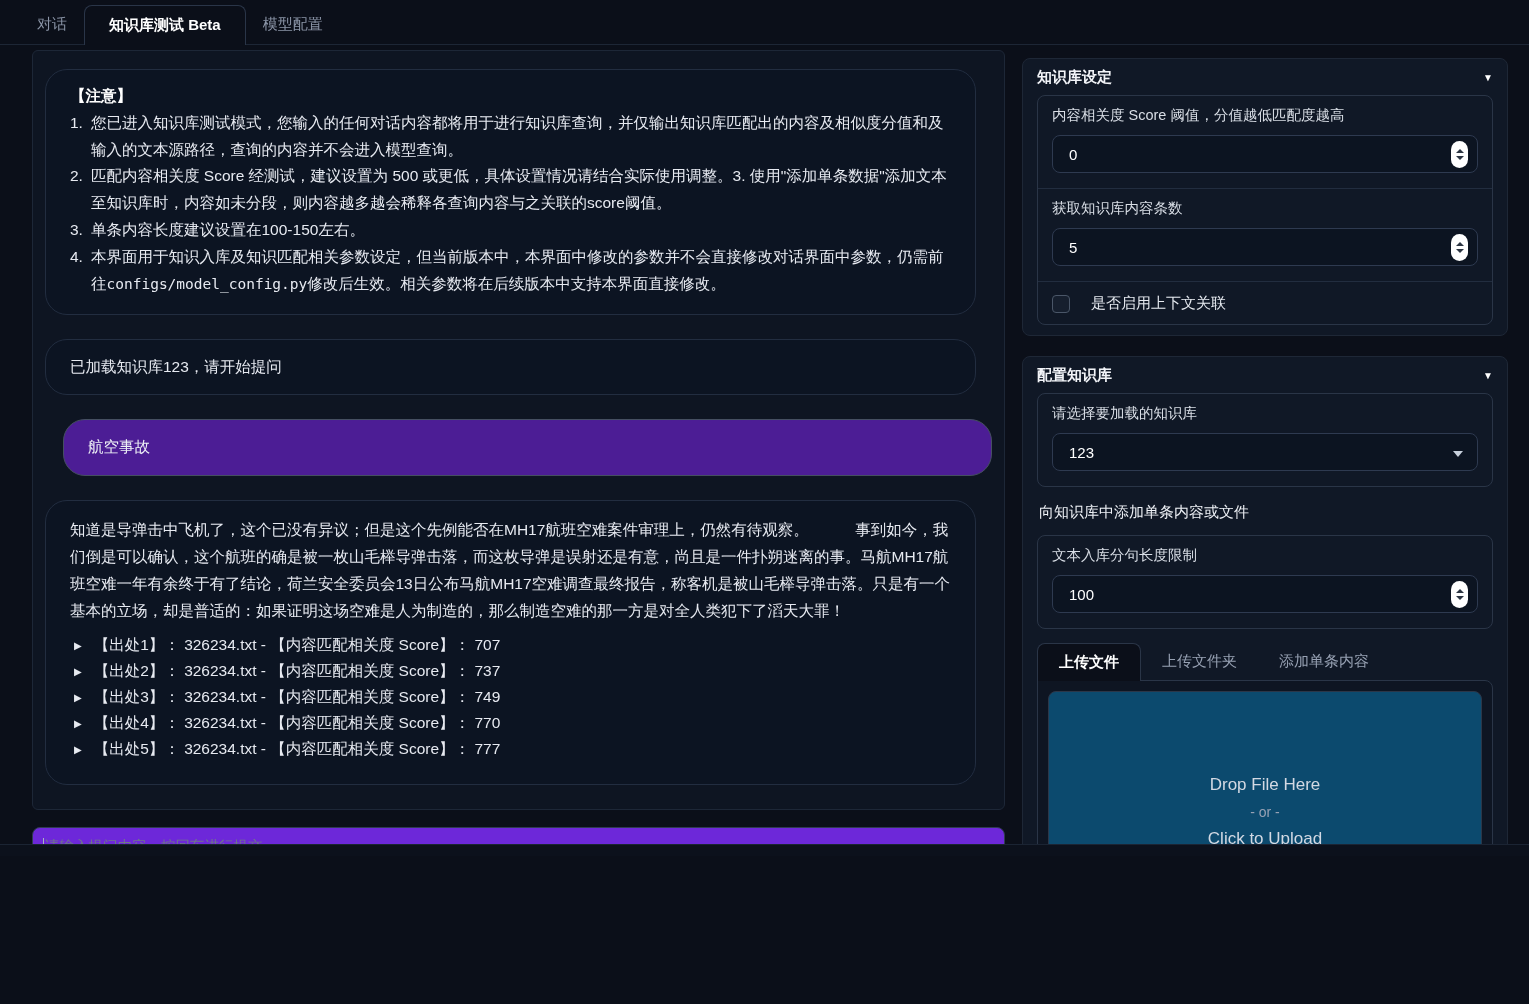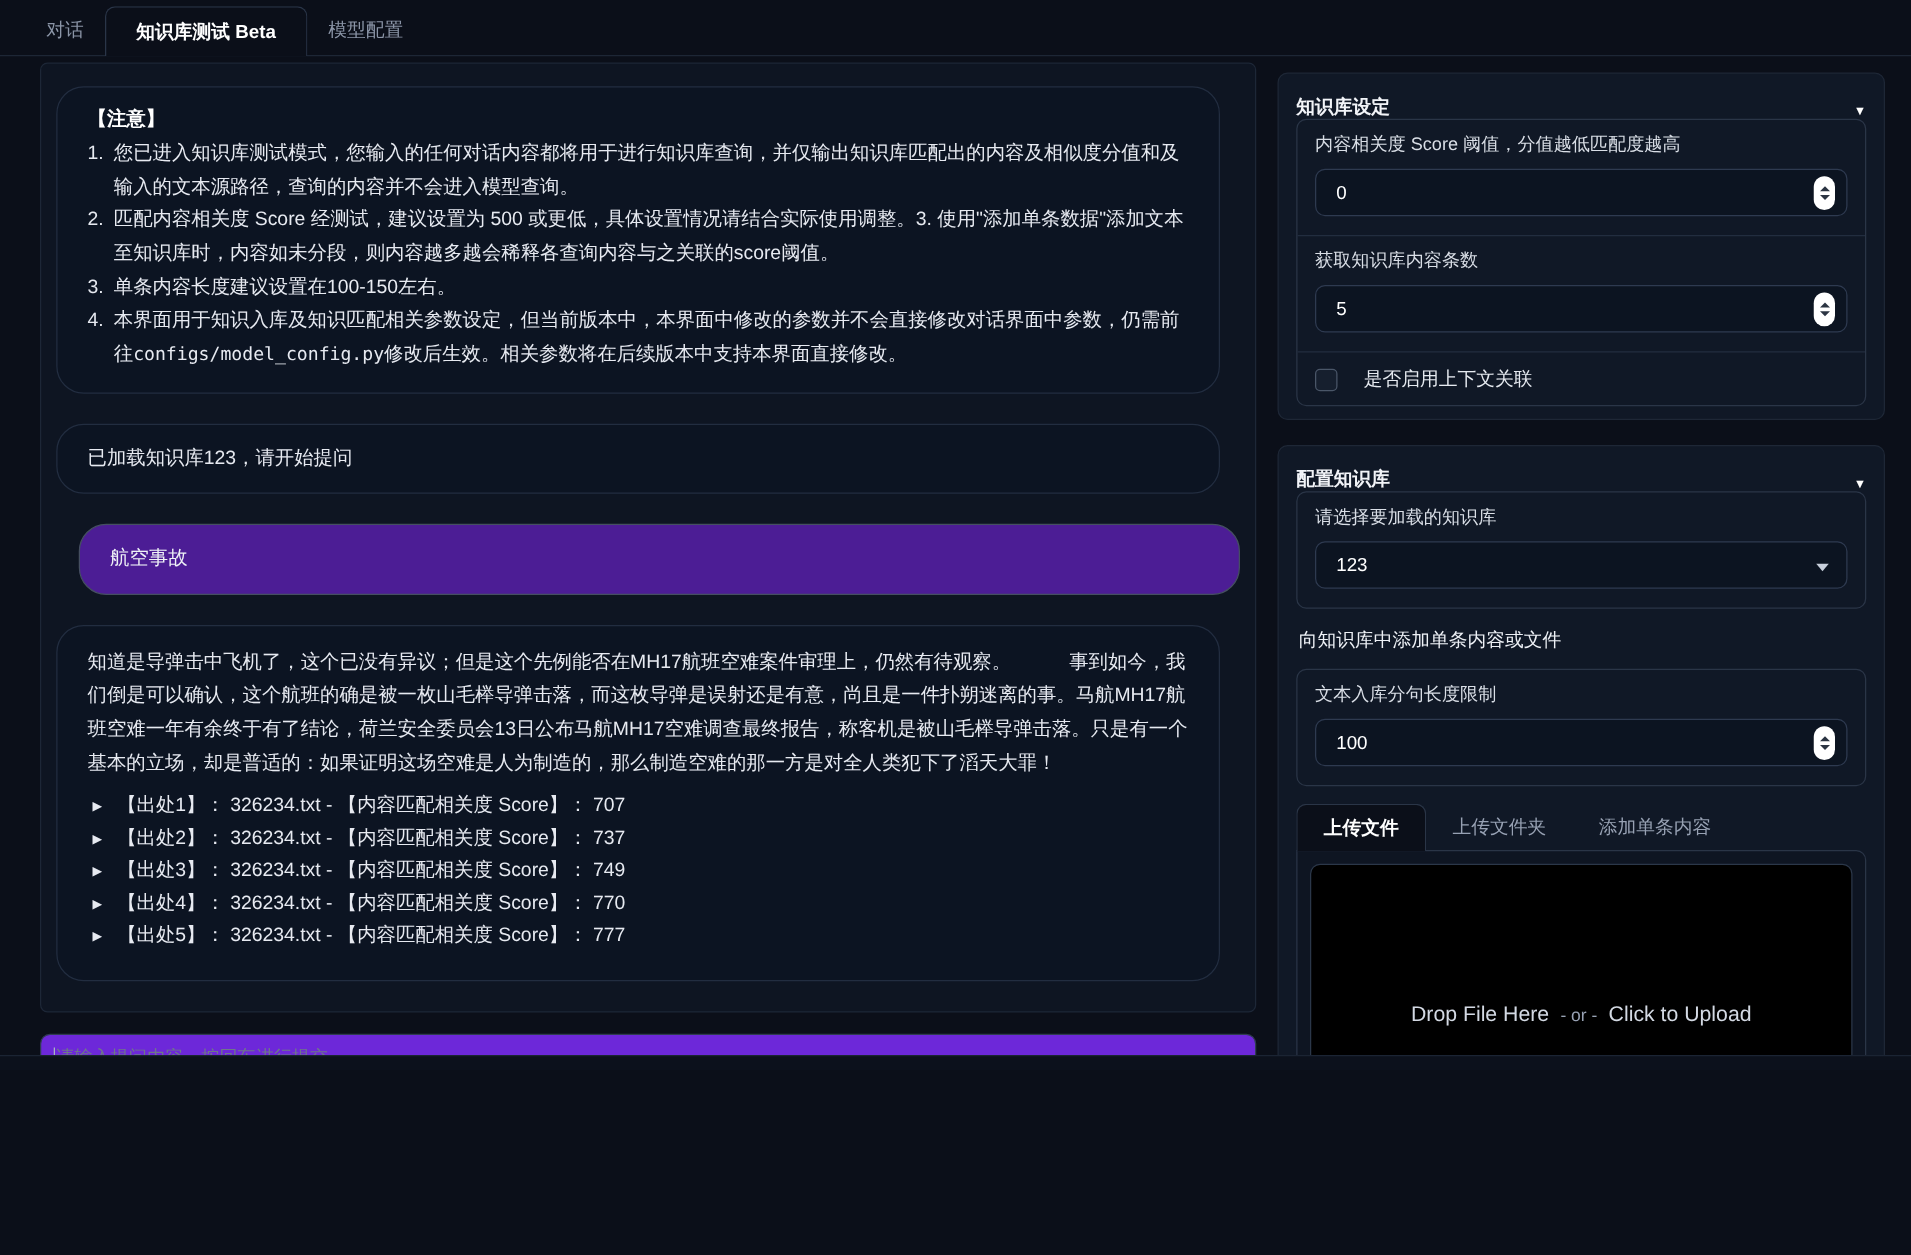--- a/index.html
+++ b/index.html
@@ -45,21 +45,21 @@
     display:flex;align-items:center;padding:0 10px;
   }
   .caret-bar{width:1px;height:16px;background:#aab3c2;flex:none;}
   .prompt-input{
     flex:1;background:transparent;border:none;outline:none;color:#e7eaf1;
     font-family:inherit;font-size:14.5px;padding:0 0 0 1px;
   }
   .prompt-input::placeholder{color:#6e7889;}
   
   .accordion{background:#101826;border:1px solid #1e2736;border-radius:8px;padding:0 14px 10px;}
-  .acc-header{height:36px;display:flex;justify-content:space-between;align-items:flex-end;
+  .acc-header{height:36px;display:flex;justify-content:space-between;align-items:center;
     color:#f2f4f8;font-weight:600;font-size:15px;cursor:pointer;}
   .acc-caret{font-size:10px;color:#ffffff;}
   .form-box{border:1px solid #2a3547;border-radius:8px;}
   .form-group{padding:10px 14px 15px;}
   .form-group.bordered{border-top:1px solid #222d3f;}
   .field-label{display:block;font-size:14.5px;color:#d9dee6;margin-bottom:10px;}
   .num-wrap{position:relative;height:38px;background:#0c1421;border:1px solid #2e3a50;border-radius:8px;
     display:flex;align-items:center;padding:0 34px 0 16px;}
   .num-field{flex:1;background:transparent;border:none;outline:none;color:#ffffff;
     font-family:inherit;font-size:15px;padding:0;}
@@ -76,22 +76,22 @@
   .dd-caret{position:absolute;right:14px;top:17px;width:0;height:0;
     border-left:5px solid transparent;border-right:5px solid transparent;border-top:6px solid #c8d0dc;}
   .plain-label{margin:16px 2px 13px;color:#eef1f6;font-size:15px;}
   
   .upload-block{margin-top:14px;}
   .up-tabs{display:flex;align-items:flex-end;}
   .up-tab{padding:9px 21px;color:#97a1b3;font-size:15px;cursor:pointer;white-space:nowrap;}
   .up-tab.active{background:#0b0f19;border:1px solid #2a3547;border-bottom:none;border-radius:8px 8px 0 0;
     color:#ffffff;font-weight:700;margin-bottom:-1px;z-index:2;position:relative;}
   .up-content{border:1px solid #2a3547;border-radius:0 8px 8px 8px;background:#0e1522;padding:10px;}
-  .dropzone{height:242px;background:#000000;border:1px solid #2b3749;border-radius:8px;
-    display:flex;flex-direction:row;align-items:center;justify-content:center;gap:9px;cursor:pointer;}
+  .dropzone{height:242px;background:#0c4a6e;border:1px solid #2b3749;border-radius:8px;
+    display:flex;flex-direction:column;align-items:center;justify-content:center;gap:9px;cursor:pointer;}
   .dz-main{font-size:17px;color:#d3d9e3;}
   .dz-or{font-size:14px;color:#98a2b4;}
   .upload-btn{margin-top:15px;height:40px;width:100%;background:#3c4658;border:1px solid #465062;border-radius:8px;
     color:#ffffff;font-weight:700;font-size:16px;font-family:inherit;cursor:pointer;}
   
   .footer{position:absolute;left:0;right:0;bottom:0;height:12px;border-top:1px solid #1b2433;background:#0c111c;}
 </style>
 </head>
 <body>
 

